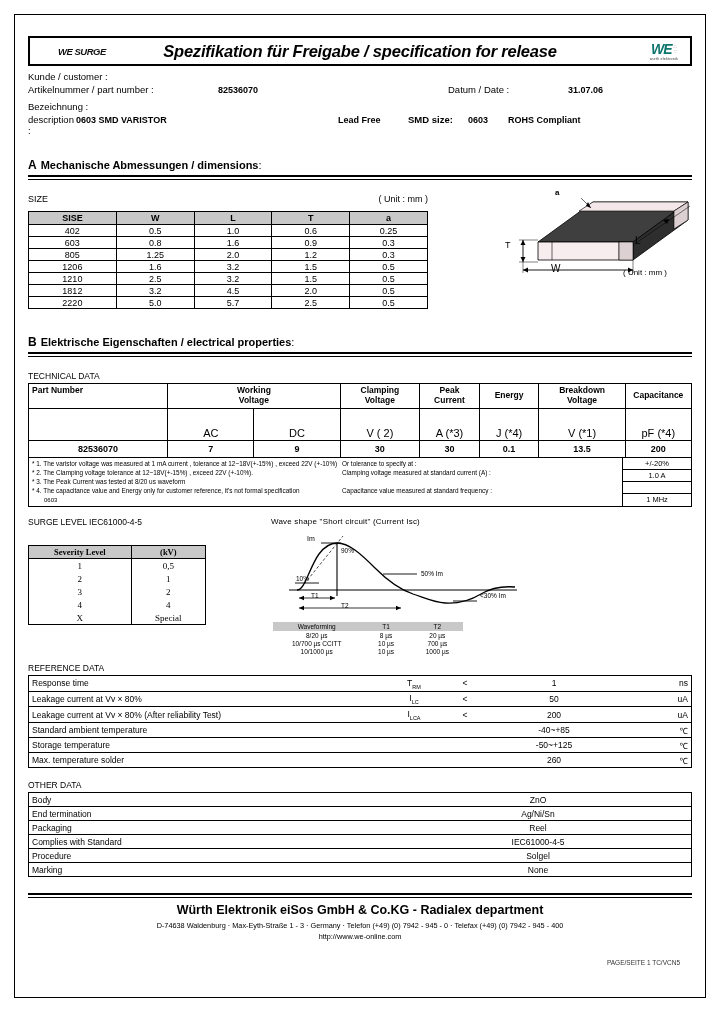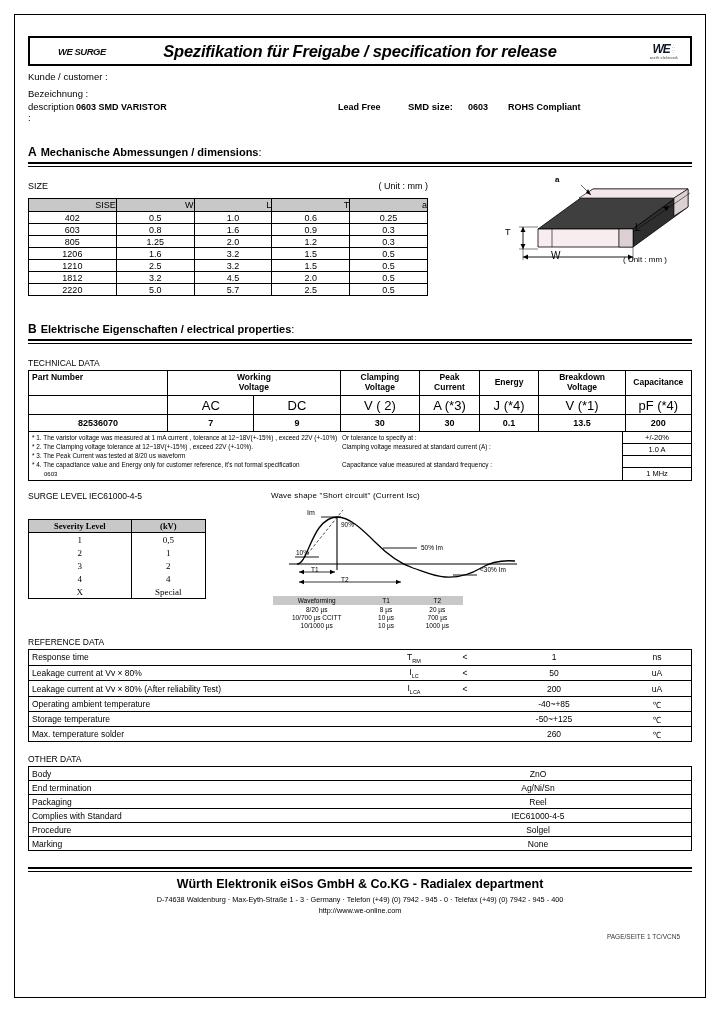--- a/index.html
+++ b/index.html
@@ -70,24 +70,24 @@
     display: flex;
     flex-direction: column;
     align-items: center;
     padding-right: 6px;
   }
   .we-logo .we-mark {
     display: flex;
     align-items: center;
   }
   .we-logo .we-letters {
-    color: #0f172a;
+    color: #0f766e;
     font-weight: bold;
     font-style: italic;
-    font-size: 12px;
+    font-size: 14px;
     letter-spacing: -1px;
     line-height: 1;
   }
   .we-logo .we-dots {
     margin-left: 2px;
     line-height: 1;
     font-size: 5px;
     color: #555;
     text-align: left;
   }
@@ -128,24 +128,24 @@
   table { border-collapse: collapse; }
   table.dim {
     margin-top: 7px;
     width: 400px;
     border: 1.5px solid #000;
     font-size: 9px;
   }
   table.dim th {
     background: #c8c8c8;
     font-size: 9px;
-    font-weight: normal;
+    font-weight: bold;
     padding: 1px 0 1px 0;
     border-right: 1px solid #000;
-    text-align: right;
+    text-align: center;
   }
   table.dim th:last-child { border-right: none; }
   table.dim td {
     text-align: center;
     padding: 0.5px 0;
     border-top: 1px solid #000;
     border-right: 1px solid #000;
     font-size: 9px;
   }
   table.dim td:last-child { border-right: none; }
@@ -183,22 +183,22 @@
     font-size: 8.5px;
     padding: 2px 1px;
     text-align: center;
     line-height: 1.15;
   }
   table.tech th.partcol { text-align: left; padding-left: 3px; vertical-align: top; }
   table.tech th:last-child, table.tech td:last-child { border-right: none; }
   table.tech td {
     border-right: 1px solid #000;
     text-align: center;
-    font-size: 13px;
-    padding: 2px 0;
+    font-size: 11px;
+    padding: 18px 0;
   }
   table.tech tr.units td { border-bottom: 1px solid #000; padding-bottom: 1px; }
   table.tech tr.datarow td { font-weight: bold; font-size: 9px; padding: 3px 0; }
 
   
   .notes {
     border-left: 1.5px solid #000;
     border-right: 1.5px solid #000;
     border-bottom: 1.5px solid #000;
     display: flex;
@@ -273,21 +273,21 @@
   }
   table.ref td {
     border-bottom: 1px solid #000;
     padding: 1.5px 3px;
     font-size: 8.5px;
   }
   table.ref tr:last-child td { border-bottom: none; }
   table.ref td.sym { text-align: center; width: 56px; }
   table.ref td.cmp { text-align: center; width: 34px; }
   table.ref td.num { text-align: center; width: 132px; }
-  table.ref td.unit { text-align: center; width: 62px; }
+  table.ref td.unit { text-align: right; width: 62px; }
   .sub { font-size: 5.5px; vertical-align: sub; }
 
   table.other {
     width: 100%;
     border: 1.5px solid #000;
     font-size: 8.5px;
     margin-top: 2px;
   }
   table.other td {
     border-bottom: 1px solid #000;
@@ -326,20 +326,26 @@
         <span class="we-dots">∴<br>∵</span>
       </div>
       <div class="we-sub">wurth elektronik</div>
     </div>
   </div>
 
   <div class="header-block">
     <div class="hrow">
       <span class="lbl c1">Kunde / customer :</span>
       <span class="val"></span>
+    </div>
+    <div class="hrow">
+      <span class="lbl c1">Artikelnummer / part number :</span>
+      <span class="val c2">82536070</span>
+      <span class="lbl c3">Datum / Date :</span>
+      <span class="val">31.07.06</span>
     </div>
     <div class="hrow" style="margin-top:6px;">
       <span class="lbl">Bezeichnung :</span>
     </div>
     <div class="hrow">
       <span class="lbl" style="width:48px;">description :</span>
       <span class="val" style="width:262px;">0603 SMD VARISTOR</span>
       <span class="val" style="width:70px;">Lead Free</span>
       <span class="lbl" style="width:60px;font-weight:bold;">SMD size:</span>
       <span class="val" style="width:40px;">0603</span>
@@ -665,21 +671,21 @@
           <td class="unit">uA</td>
         </tr>
         <tr>
           <td>Leakage current at Vv × 80% (After reliability Test)</td>
           <td class="sym">I<span class="sub">LCA</span></td>
           <td class="cmp">&lt;</td>
           <td class="num">200</td>
           <td class="unit">uA</td>
         </tr>
         <tr>
-          <td>Operating ambient temperature</td>
+          <td>Standard ambient temperature</td>
           <td class="sym"></td>
           <td class="cmp"></td>
           <td class="num">-40~+85</td>
           <td class="unit">℃</td>
         </tr>
         <tr>
           <td>Storage temperature</td>
           <td class="sym"></td>
           <td class="cmp"></td>
           <td class="num">-50~+125</td>

